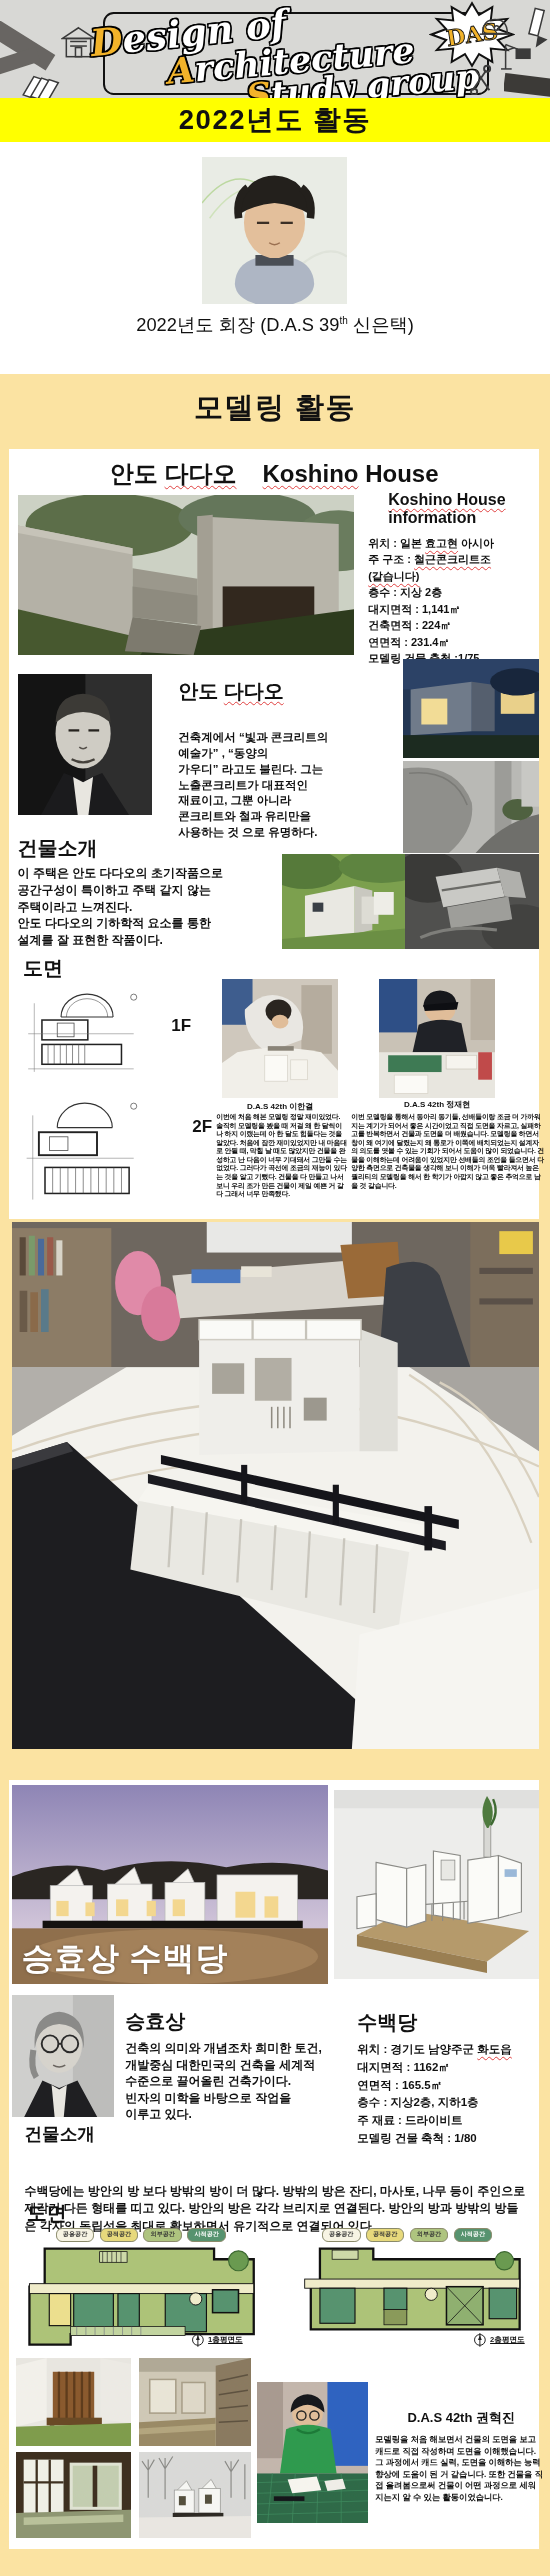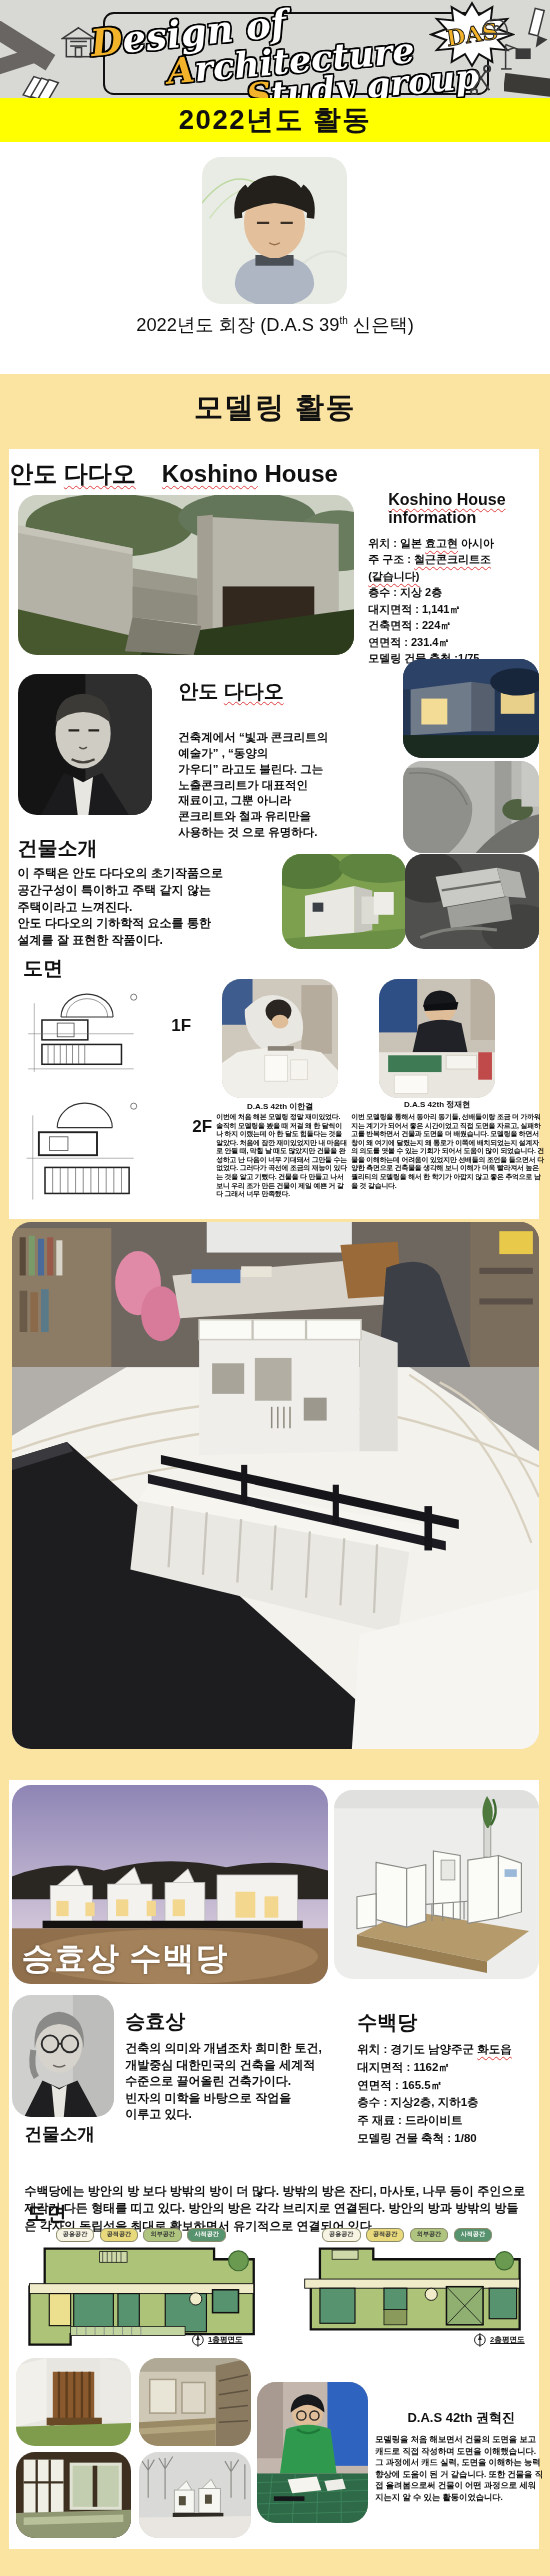--- a/index.html
+++ b/index.html
@@ -1,19 +1,19 @@
 <!DOCTYPE html>
 <html style="font-size:12.2px"><head>
 <meta charset="utf-8">
 <style>
   html,body{margin:0;padding:0;background:#fff;}
   body{font-family:"Liberation Sans","DejaVu Sans",sans-serif;font-weight:bold;color:#111;}
   .page{position:relative;width:550px;height:2576px;overflow:hidden;background:#fff;}
   .abs{position:absolute;}
-  .ph{position:absolute;overflow:hidden;border-radius:19px;}
+  .ph{position:absolute;overflow:hidden;}
   .ph svg{display:block;width:100%;height:100%;}
   
   .hdr{left:0;top:0;width:550px;height:98px;background:#d8d8d5;overflow:hidden;}
   .logo-box{position:absolute;left:103px;top:12.2px;width:382px;height:79px;border:2.3px solid #111;border-radius:10.7px;background:transparent;}
   .logo-line{position:absolute;font-family:"DejaVu Serif",serif;font-style:italic;font-weight:bold;color:#fff;white-space:nowrap;
     text-shadow:-1.5px -1.5px 0 #000,1.5px -1.5px 0 #000,-1.5px 1.5px 0 #000,1.5px 1.5px 0 #000,-1.5px 0 0 #000,1.5px 0 0 #000,0 -1.5px 0 #000,0 1.5px 0 #000;}
   .logo-init{color:#f2b32a;}
   .doodle{position:absolute;}
   
   .ybanner{left:0;top:98px;width:550px;height:44px;background:#ffff00;display:flex;align-items:center;justify-content:center;}
@@ -114,21 +114,21 @@
     </svg>
   </div>
   <div class="abs" style="left:0;top:312px;width:550px;text-align:center;font-size:18.3px;font-weight:normal;">
     <span>2022년도 회장 (D.A.S 39</span><sup style="font-size:10px;">th</sup><span> 신은택)</span>
   </div>
 
   <div class="abs sect">
     <div class="sect-title">모델링 활동</div>
 
     <div class="card" style="left:9.2px;top:75px;width:530px;height:770px;">
-      <div class="abs" style="left:0;top:9.2px;width:530px;text-align:left;font-size:24px;">
+      <div class="abs" style="left:0;top:9.2px;width:530px;text-align:center;font-size:24px;">
         <span>안도 </span><span class="wavy">다다오</span><span style="display:inline-block;width:26px;"></span><span class="wavy">Koshino</span><span> House</span>
       </div>
 
       <div class="ph" style="left:8.4px;top:46px;width:336px;height:160px;">
         <svg viewBox="0 0 440 210" preserveAspectRatio="none">
           <rect width="440" height="210" fill="#ccd1c4"></rect>
           <ellipse cx="120" cy="40" rx="110" ry="42" fill="#5c6e49"></ellipse>
           <ellipse cx="300" cy="30" rx="90" ry="34" fill="#64765a"></ellipse>
           <ellipse cx="420" cy="60" rx="60" ry="40" fill="#6a7c5e"></ellipse>
           <polygon points="0,40 150,70 150,190 0,150" fill="#b4b1a6"></polygon>

